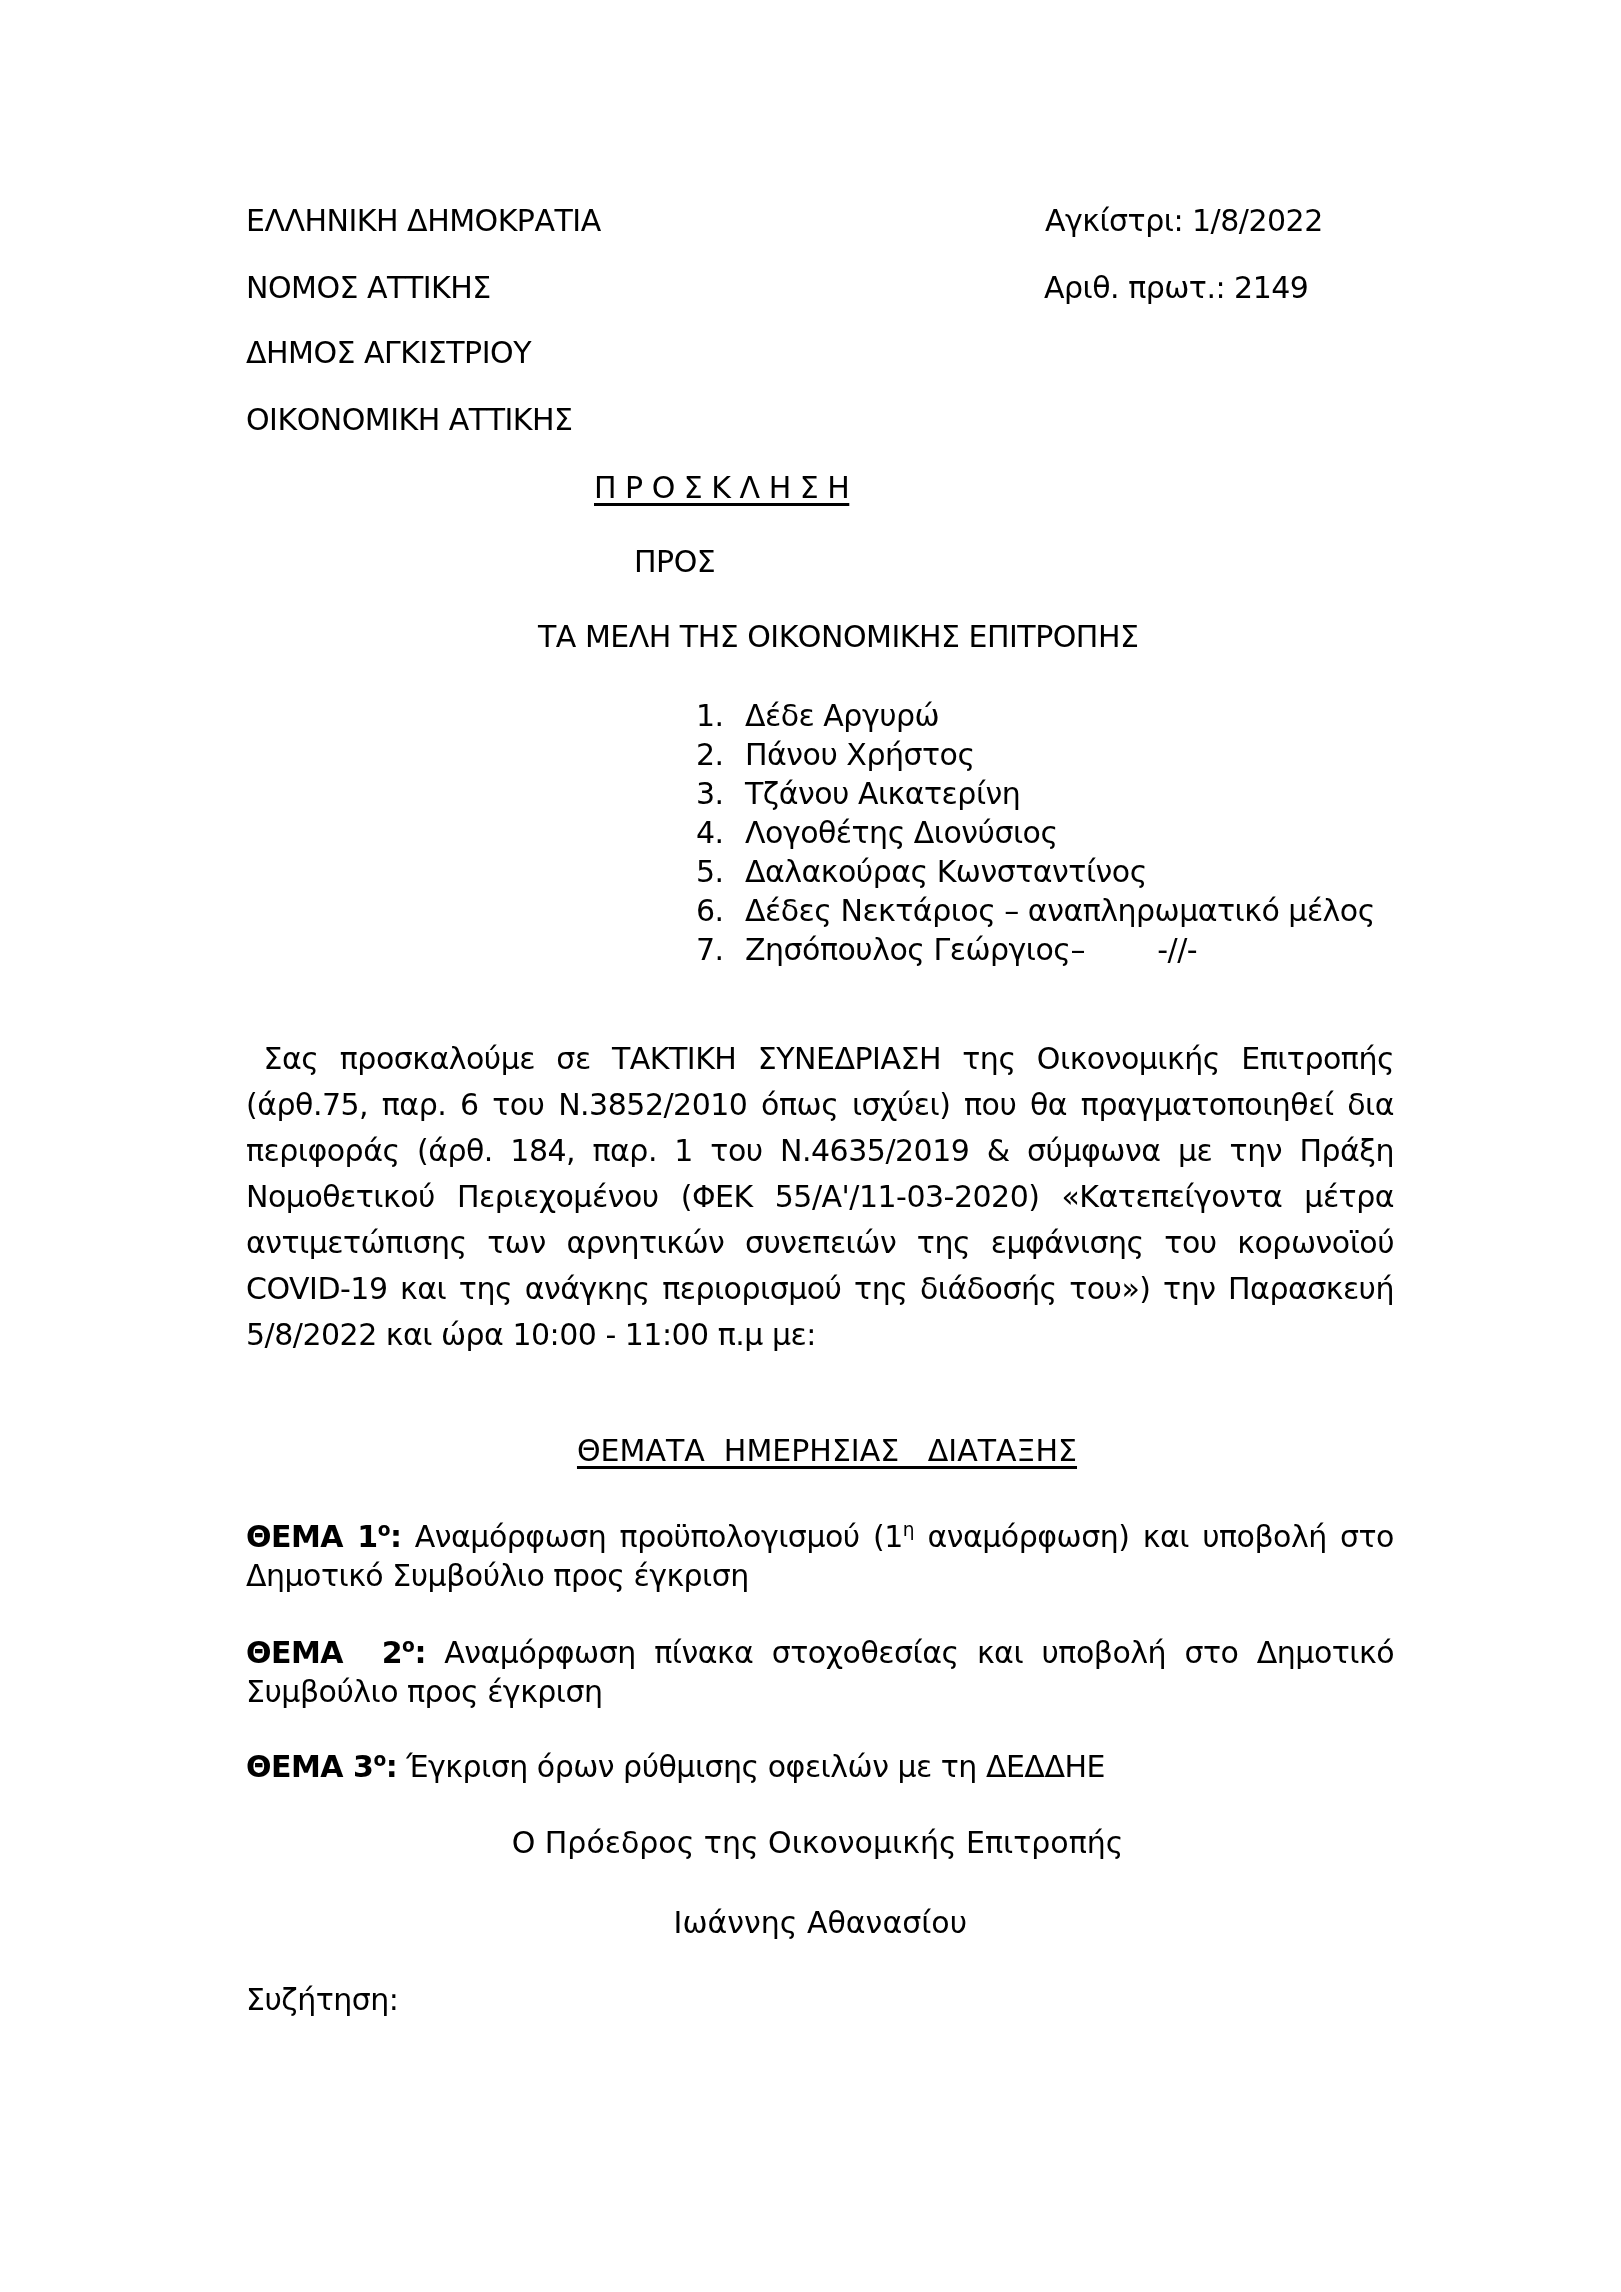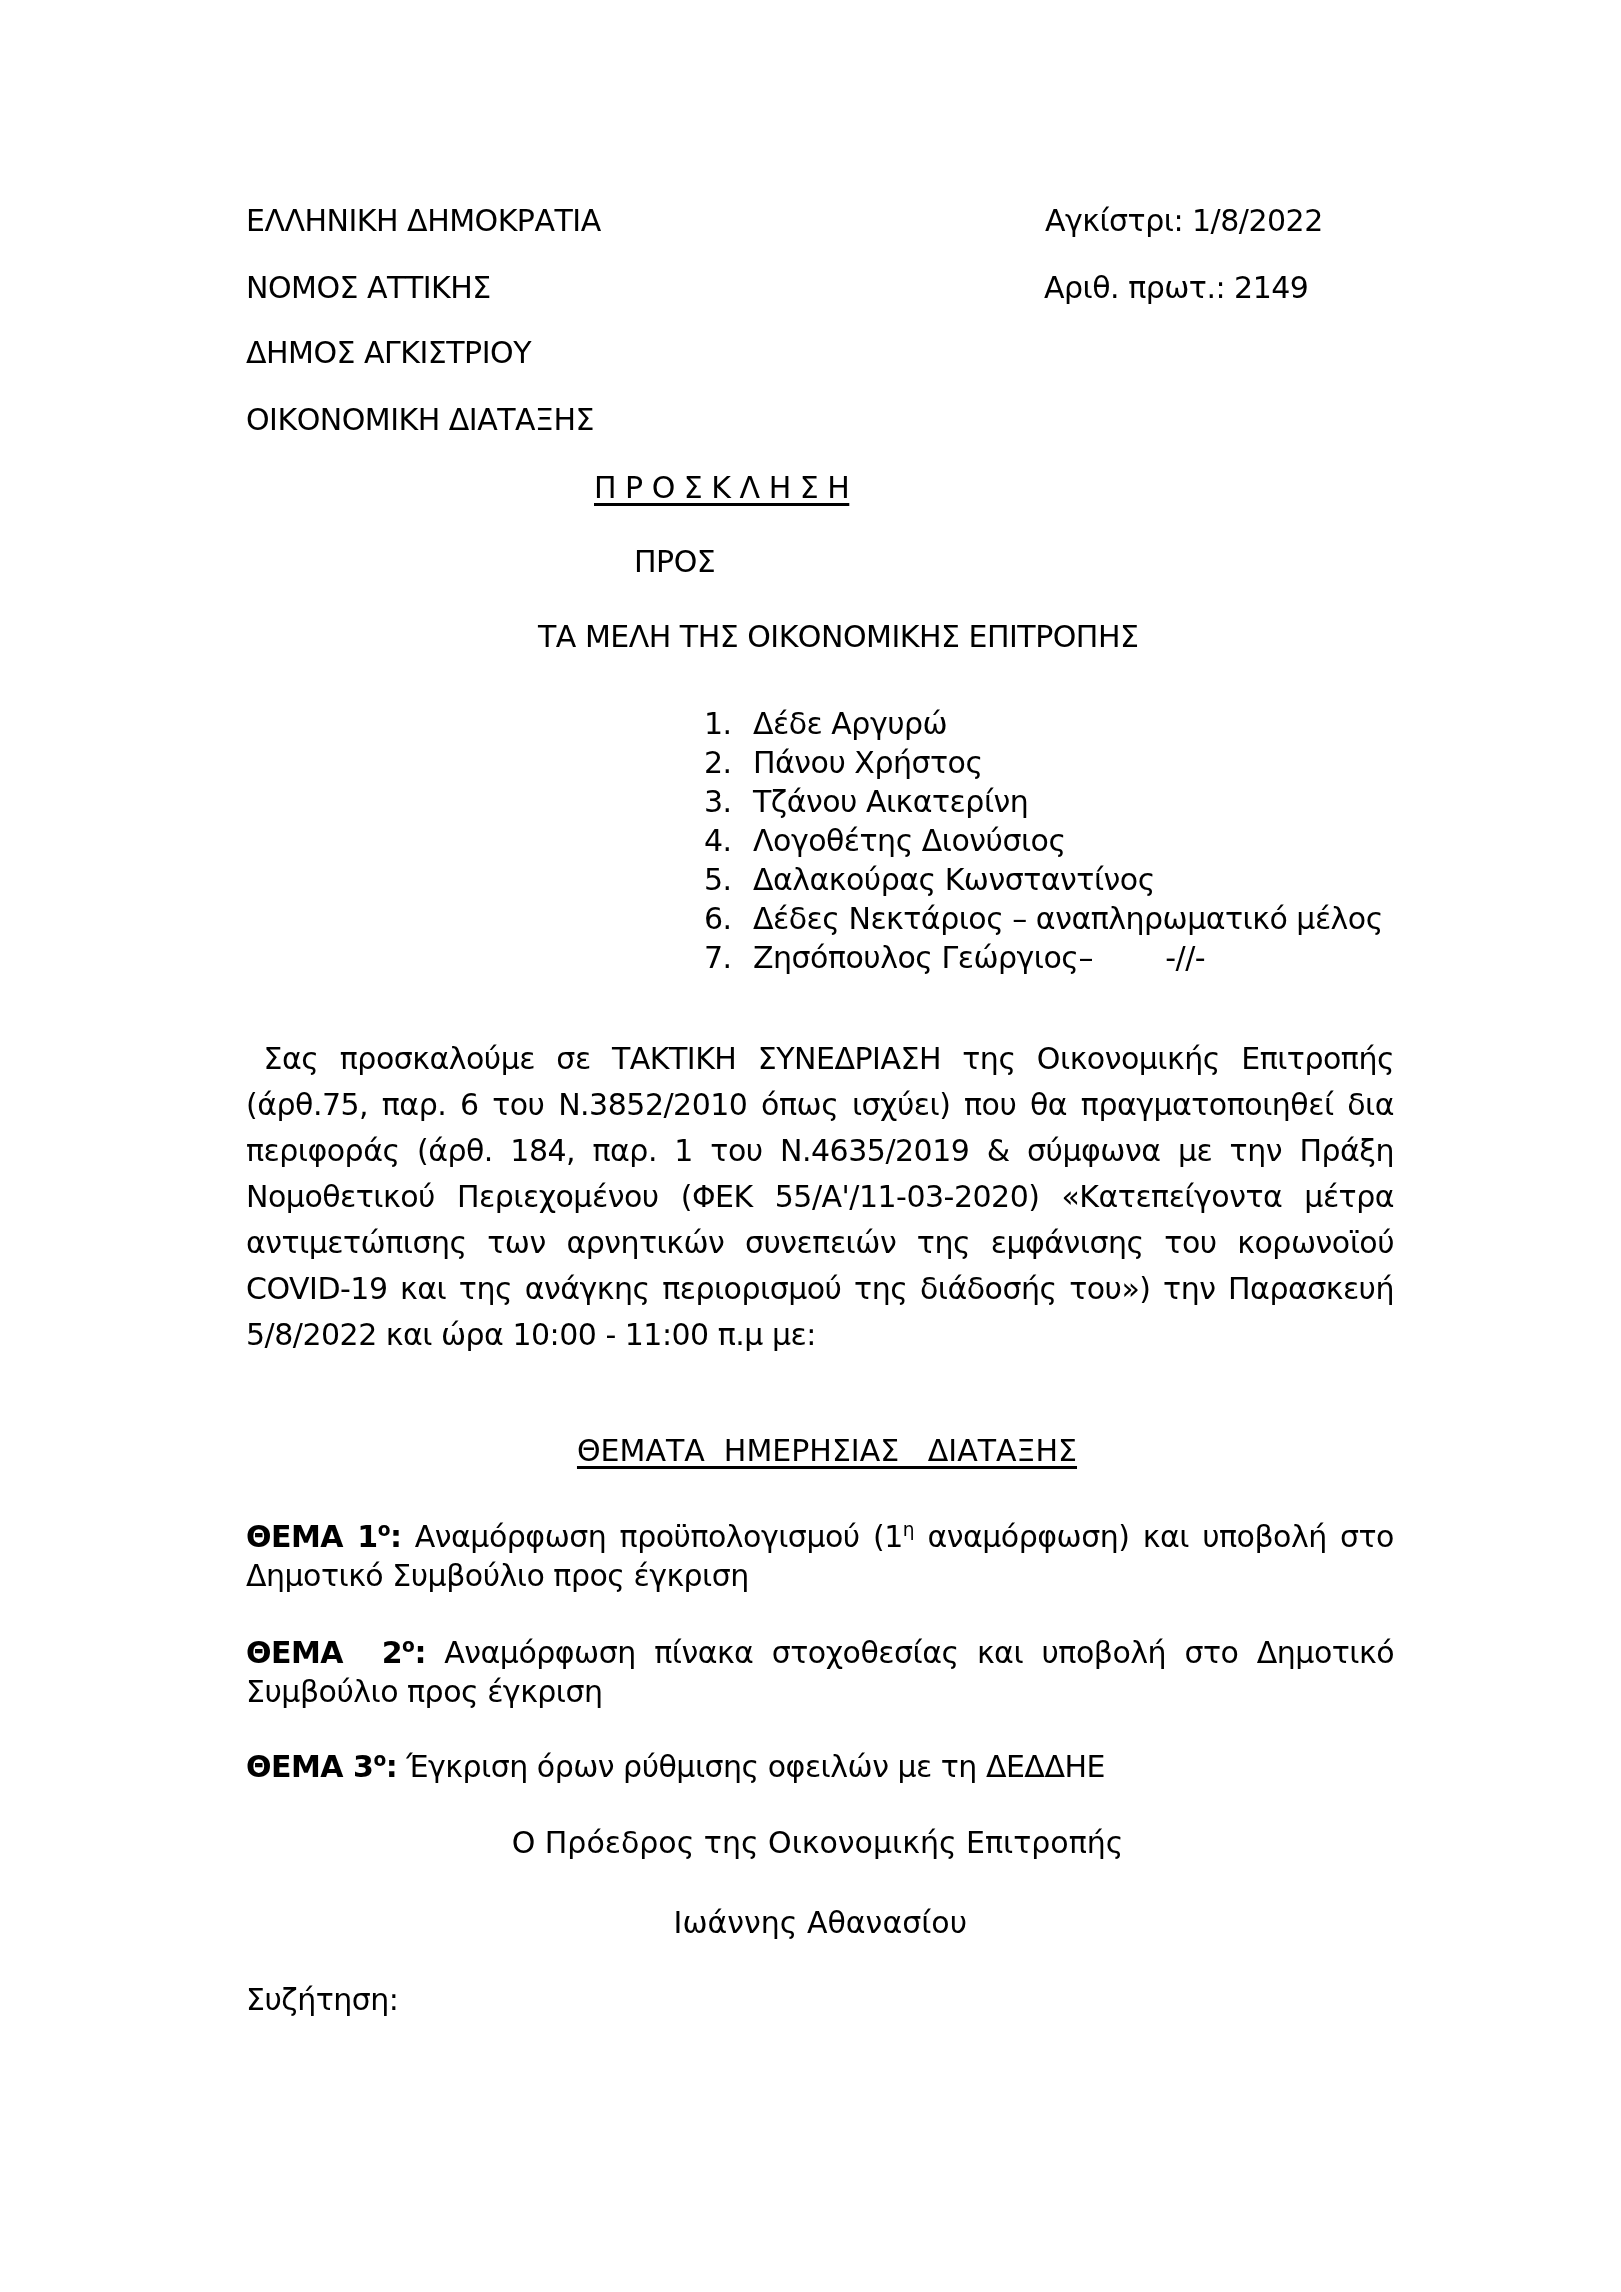--- a/index.html
+++ b/index.html
@@ -3,40 +3,40 @@
 <meta charset="utf-8">
 <style>
   html, body { margin: 0; padding: 0; background: #ffffff; }
   body { width: 1621px; height: 2293px; position: relative; overflow: hidden;
          font-family: "DejaVu Sans", sans-serif; color: #000; }
   .page { position: absolute; left: 0; top: 0; width: 1621px; height: 2251px; }
   .t { position: absolute; font-size: 30px; white-space: nowrap; letter-spacing: -0.5px;
        transform-origin: left top; }
   .b { font-weight: normal; }
   .u { text-decoration: underline; text-underline-offset: 4.9px; text-decoration-thickness: 2.9px; }
-  .list { position: absolute; left: 688px; top: 688px; margin: 16px; padding: 0; list-style: none; }
+  .list { position: absolute; left: 688px; top: 688px; margin: 8px; padding: 0; list-style: none; }
   .list li { font-size: 30px; line-height: 39px; height: 39px; white-space: nowrap; letter-spacing: -0.5px; }
   .list .num { display: inline-block; width: 49px; }
   .para { position: absolute; left: 246px; top: 1036px; width: 1148px; font-size: 30px;
           line-height: 46px; text-align: justify; letter-spacing: -0.5px; }
   .para p { margin: 0; text-indent: 17.6px; }
   .theme { position: absolute; left: 246px; width: 1148px; font-size: 30px; line-height: 39px;
            text-align: justify; letter-spacing: -0.5px; }
   .theme sup { font-size: 18.6px; line-height: 0; }
   .center { position: absolute; left: 0; width: 1621px; text-align: center; font-size: 30px; white-space: nowrap; }
 </style>
 </head>
 <body>
 
 <div class="page">
 
   <div class="t" style="left:246px; top:203px;">ΕΛΛΗΝΙΚΗ ΔΗΜΟΚΡΑΤΙΑ</div>
   <div class="t" style="left:246px; top:270px;">ΝΟΜΟΣ ΑΤΤΙΚΗΣ</div>
   <div class="t b" style="left:246px; top:335px;">ΔΗΜΟΣ ΑΓΚΙΣΤΡΙΟΥ</div>
-  <div class="t b" style="left:246px; top:402px;">ΟΙΚΟΝΟΜΙΚΗ ΔΙΑΤΑΞΗΣ</div>
+  <div class="t b" style="left:246px; top:402px;">ΟΙΚΟΝΟΜΙΚΗ ΑΤΤΙΚΗΣ</div>
 
   <div class="t" style="left:1045px; top:203px;">Αγκίστρι: 1/8/2022</div>
   <div class="t" style="left:1044px; top:270px;">Αριθ. πρωτ.: 2149</div>
 
   <div class="t b u" style="left:594px; top:470px;">Π Ρ Ο Σ Κ Λ Η Σ Η</div>
   <div class="t b" style="left:634px; top:544px;">ΠΡΟΣ</div>
   <div class="t b" style="left:538px; top:619px;">ΤΑ  ΜΕΛΗ ΤΗΣ  ΟΙΚΟΝΟΜΙΚΗΣ  ΕΠΙΤΡΟΠΗΣ</div>
 
   <ol class="list">
     <li><span class="num">1.</span><span>Δέδε Αργυρώ</span></li>

